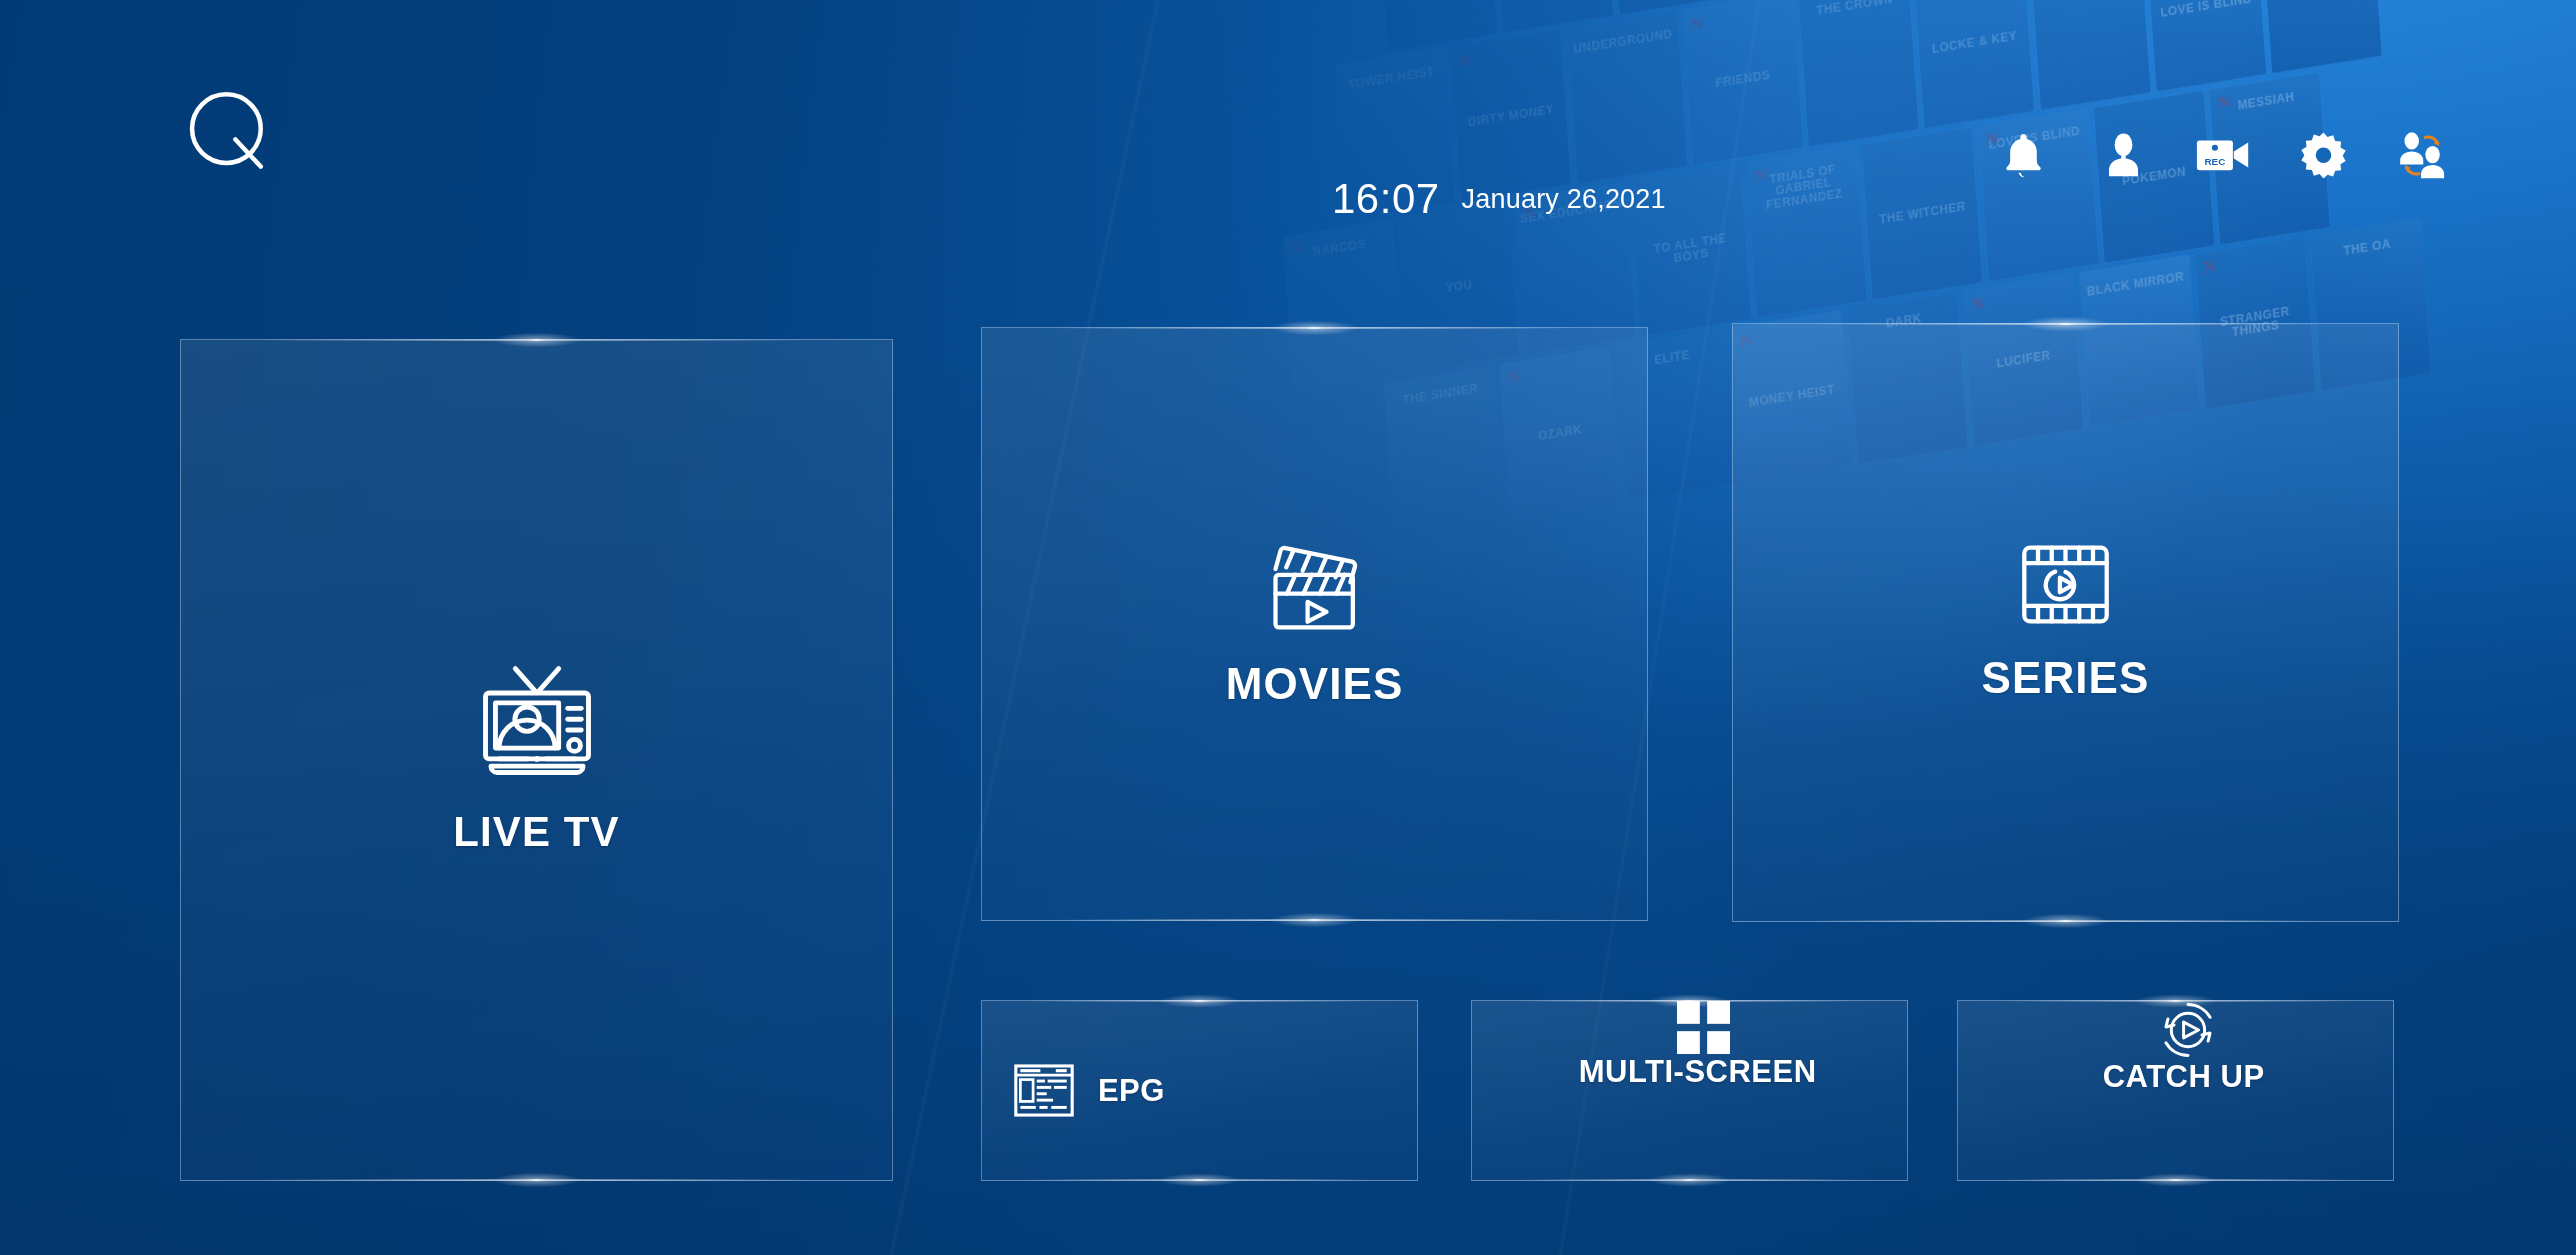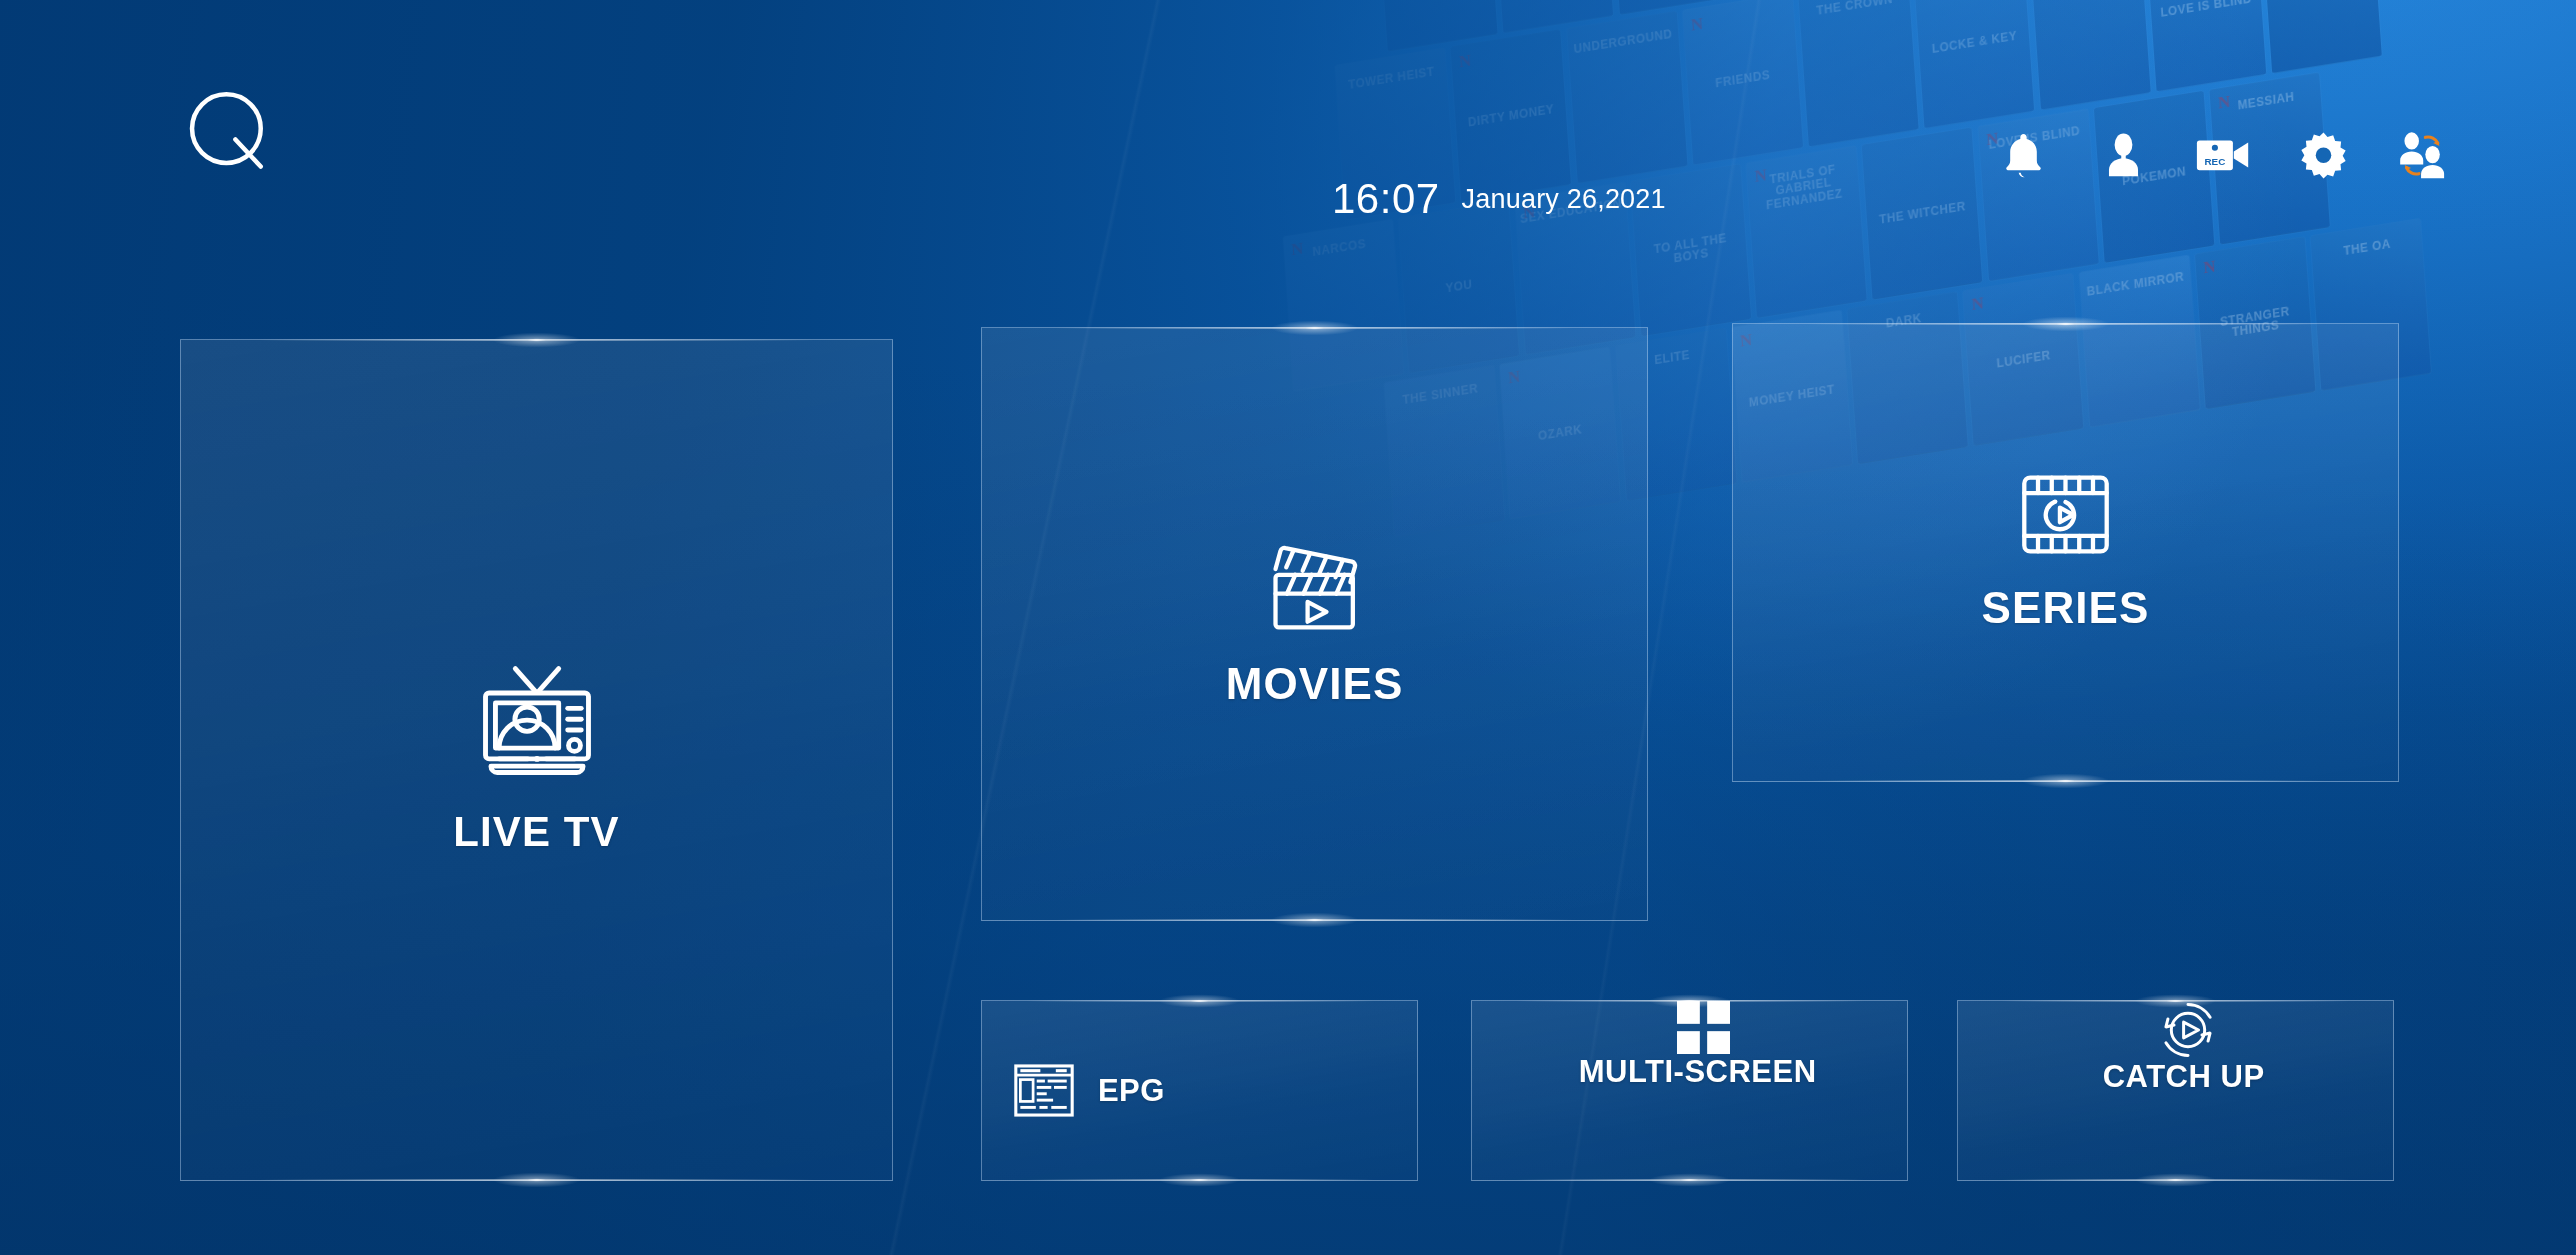--- a/index.html
+++ b/index.html
@@ -100,21 +100,21 @@
       linear-gradient(90deg, rgba(255,255,255,0) 0%, rgba(255,255,255,.52) 50%, rgba(255,255,255,0) 100%);
     background-size:118px 100%, 100% 2px;
     background-position:center center, center center;
     background-repeat:no-repeat;
   }
   .card::before { top:-10px; }
   .card::after  { bottom:-10px; }
 
   #card-livetv  { left:180px;  top:339px;  width:713px;  height:842px; }
   #card-movies  { left:981px; top:327px;  width:667px;  height:594px; }
-  #card-series  { left:1732px; top:323px;  width:667px;  height:459px; }
+  #card-series  { left:1732px; top:323px;  width:667px;  height:599px; }
 
   .tile-icon { display:flex; align-items:center; justify-content:center; }
   .tile-label {
     color:#fff; font-weight:700; letter-spacing:1.1px; text-align:center;
     font-size:44px; margin-top:27px;
     text-shadow:0 0.9px 2.7px rgba(0,0,0,.22);
   }
   #card-livetv .tile-label { font-size:42px; margin-top:31px; }
 
   

